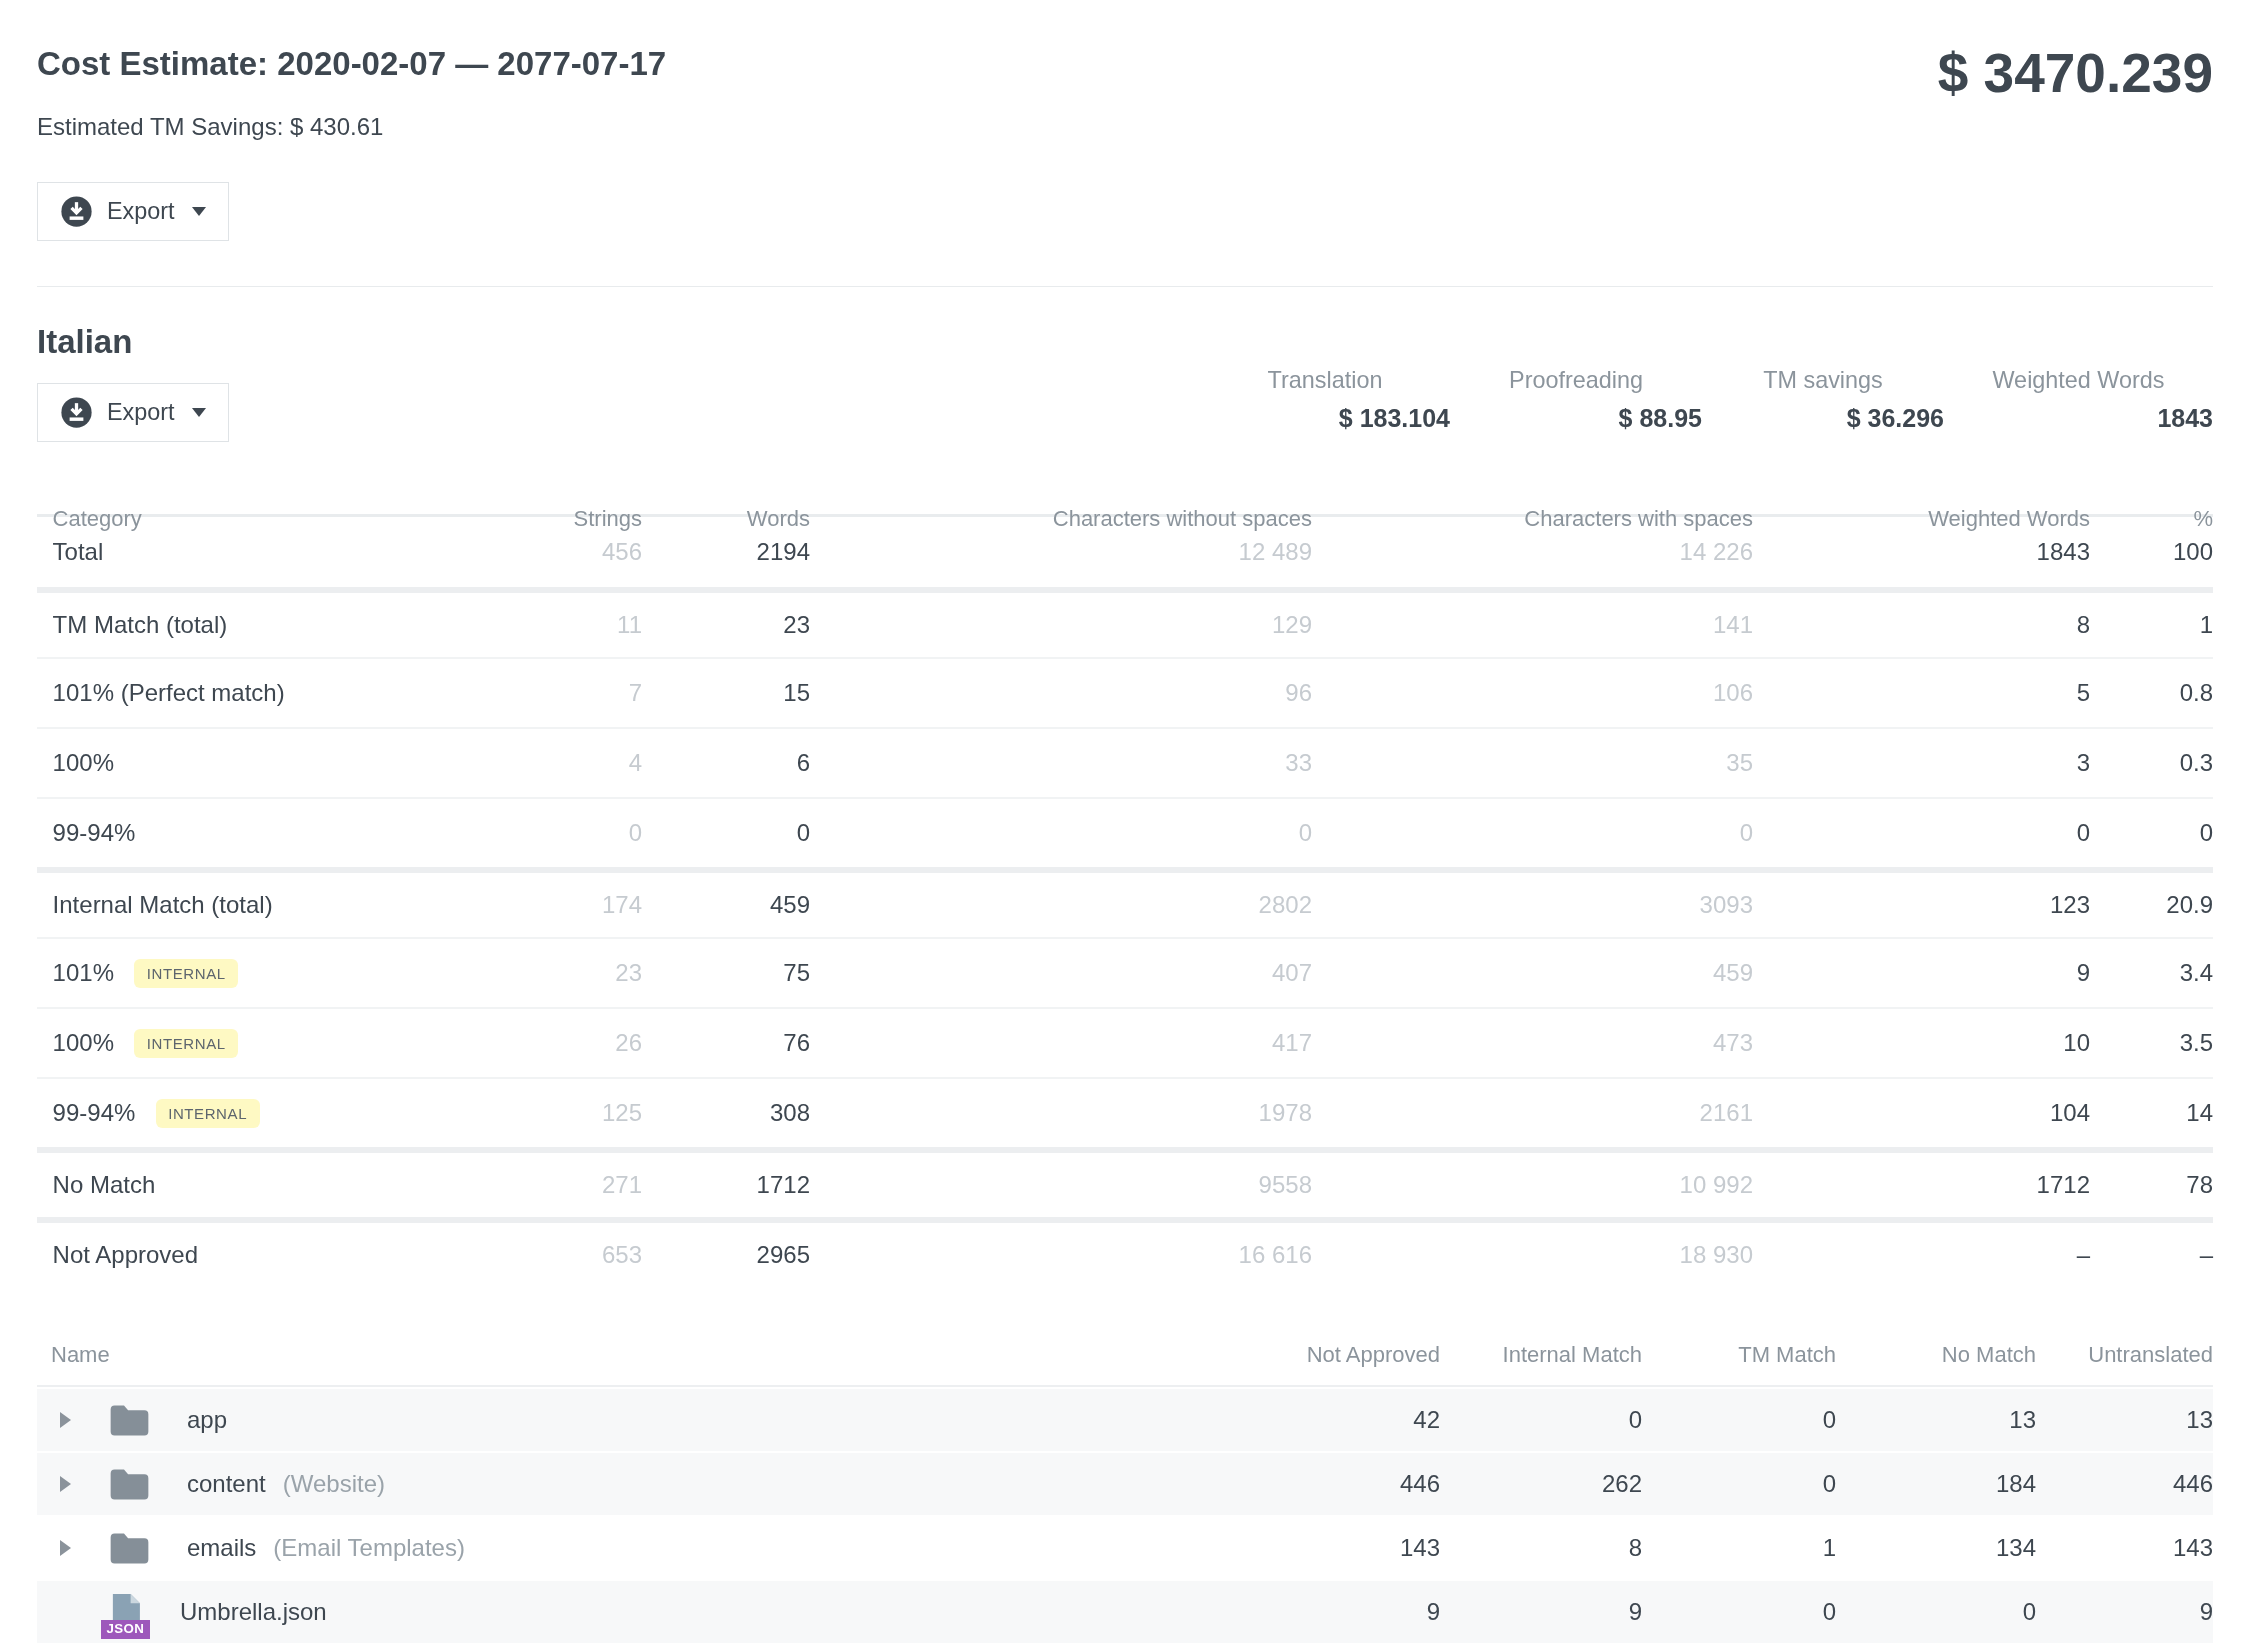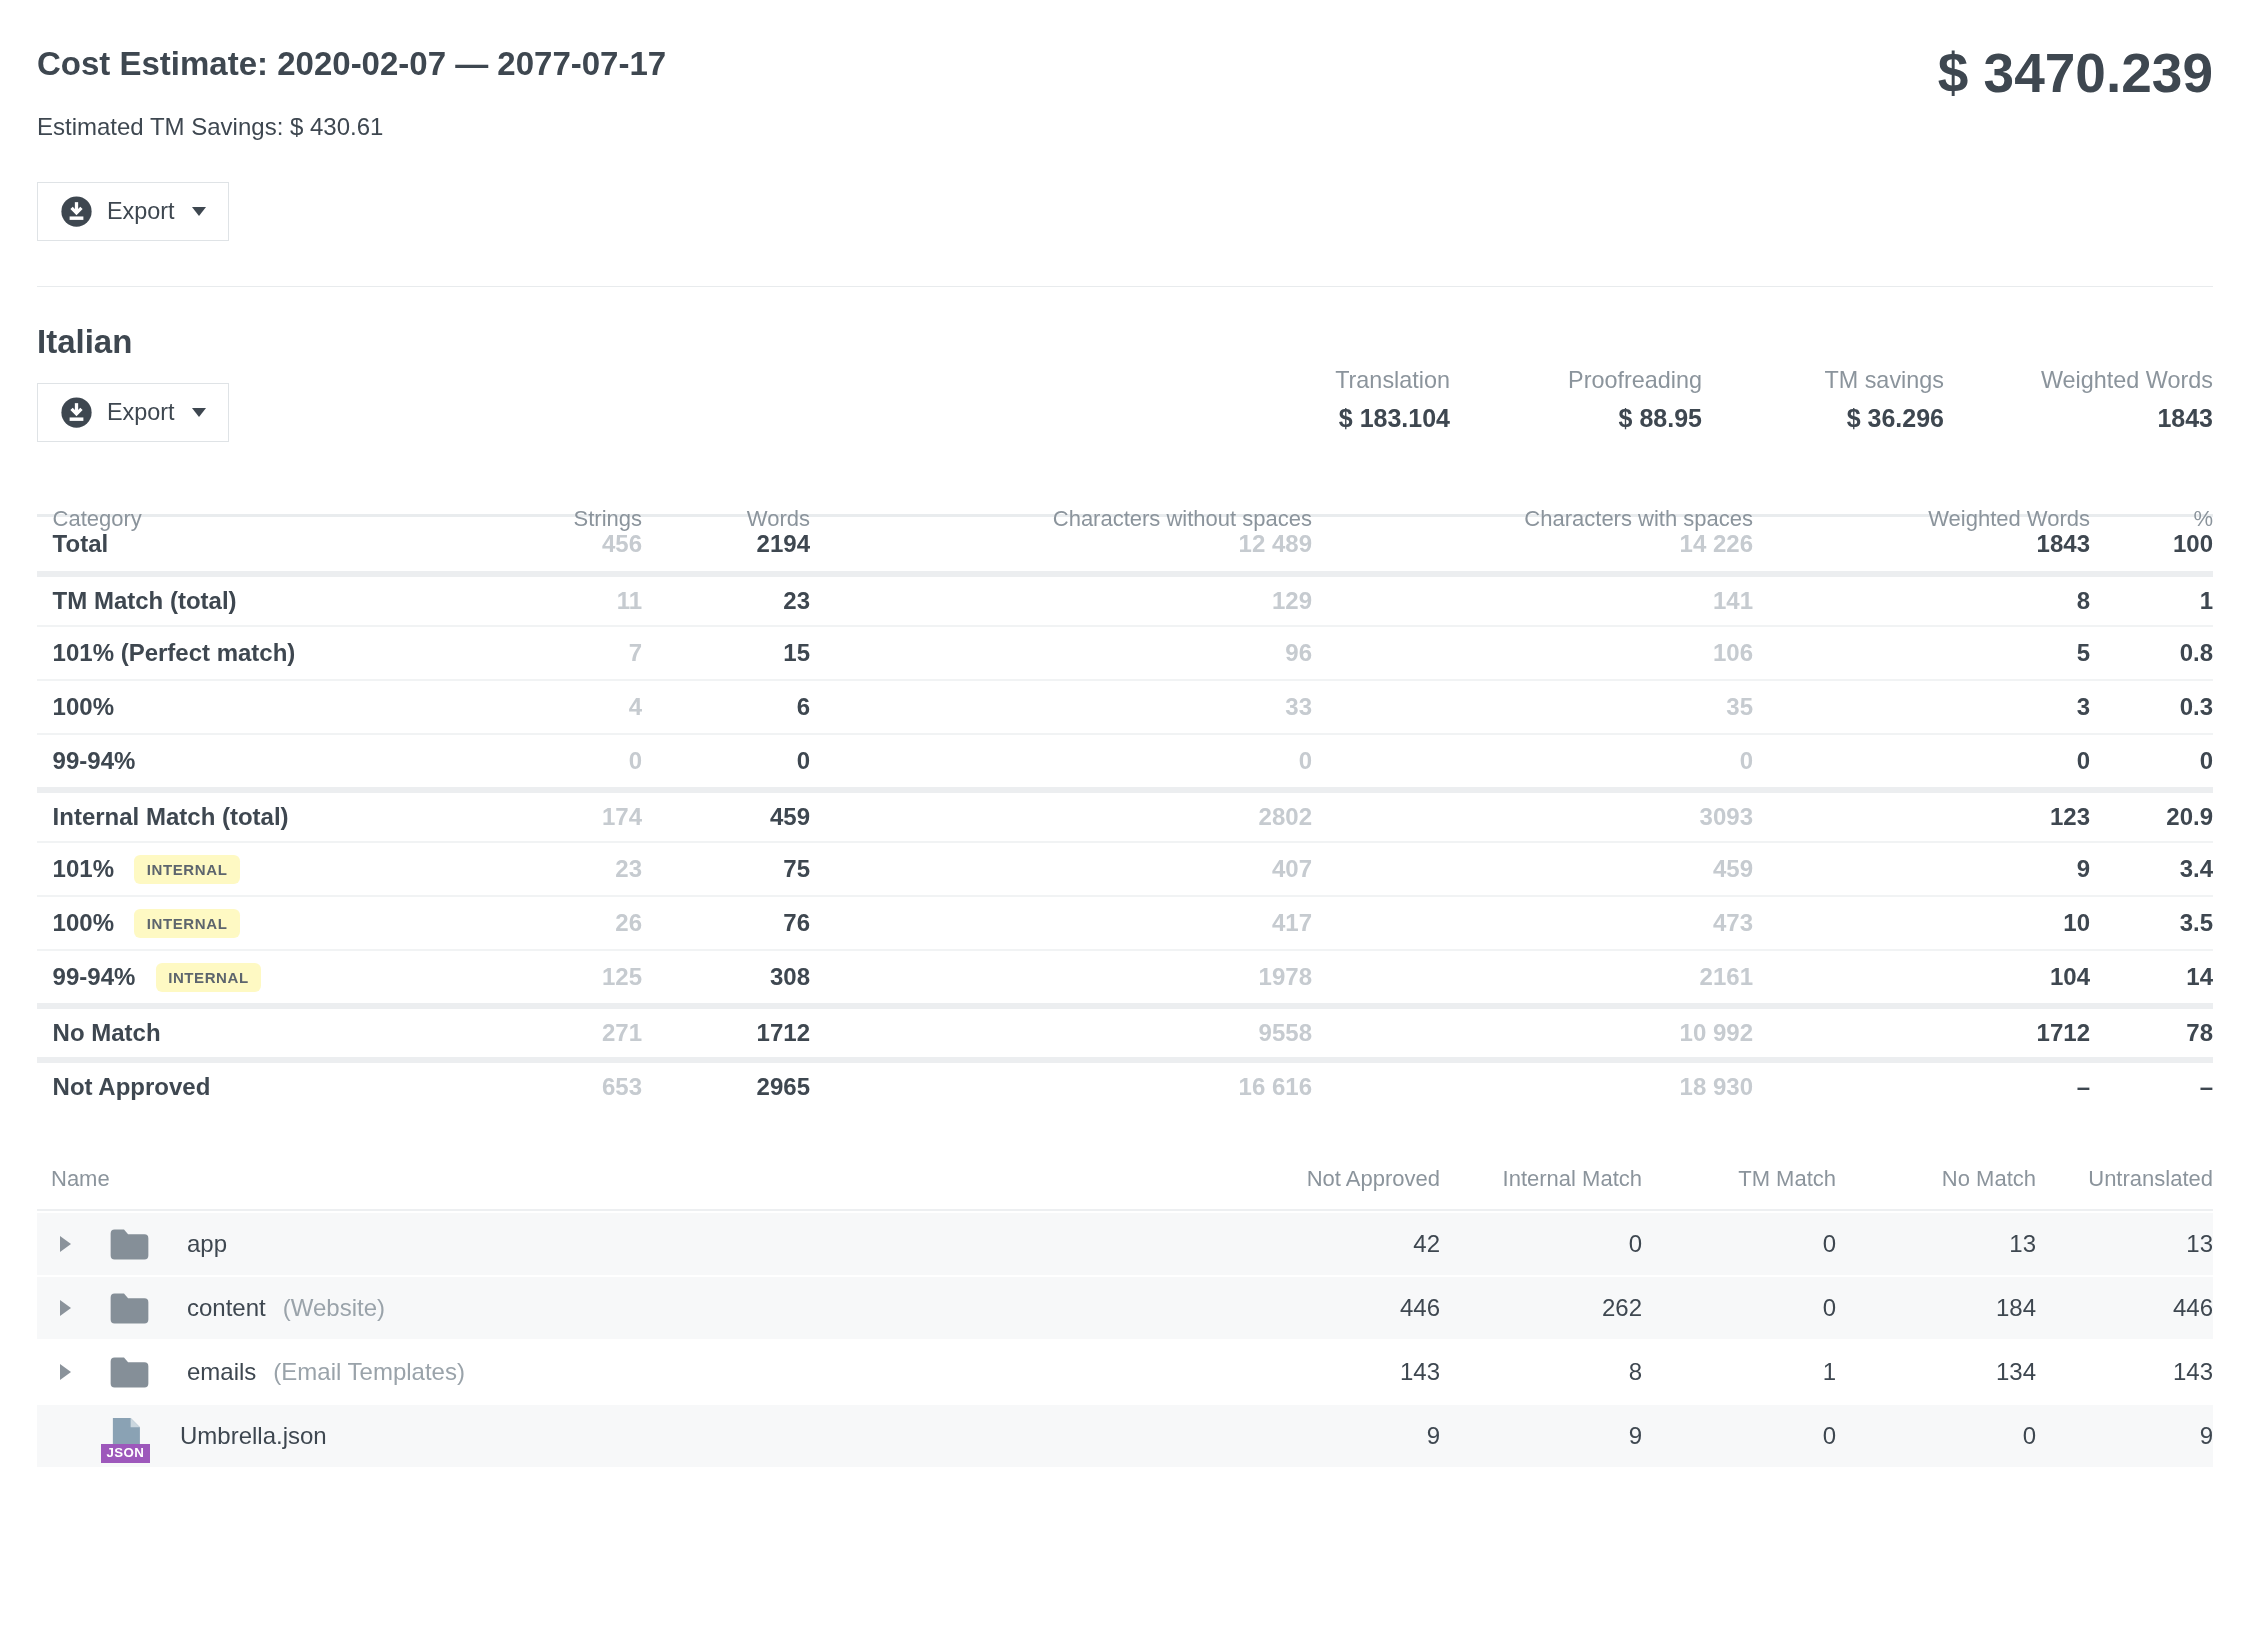--- a/index.html
+++ b/index.html
@@ -58,40 +58,40 @@
   
   .section-head {
     margin-top:36px;
     display:flex; justify-content:space-between; align-items:flex-end;
   }
   .h2 { font-size:33px; font-weight:700; color:#3e4750; }
   .section-head .btn { margin-top:22px; }
   .stats { display:flex; margin-bottom:9.4px; }
   .stat { text-align:right; }
   .stat-0 { width:250px; } .stat-1 { width:252px; } .stat-2 { width:242px; } .stat-3 { width:269px; }
-  .stat .s-label { font-size:23.4px; color:#8b949c; }
+  .stat .s-label { font-size:23.4px; color:#8b949c;text-align:center; }
   .stat .s-value { margin-top:9.4px; font-size:25px; font-weight:700; color:#3e4750; }
 
   
   .cat-table { margin-top:20.3px; }
   .cat-grid {
     display:grid;
     grid-template-columns: minmax(0,1fr) 187px 168px 502px 441px 337px 123px;
   }
   .cat-head {
     align-items:end;
     height:55px; padding-bottom:14px;
     border-bottom:3.1px solid #e9ecee;
   }
   .cat-head .hc {
     font-size:22px; color:#8b949c; text-align:right;
   }
   .cat-head .hc-first { text-align:left; padding-left:15.6px;margin-top:44px; }
   .cat-row {
-    align-items:center; height:54px;font-weight:bold;
+    align-items:center; height:70px;
   }
   .cat-row.sep-thin  { border-top:2.3px solid #f1f3f4; }
   .cat-row.sep-thick { border-top:6.2px solid #eceef0; }
   .cat-cell { font-size:24px; text-align:right; color:#3e4750; }
   .cat-cell.c-light { color:#c6cbd0; }
   .cat-cell-category {
     display:flex; align-items:center; text-align:left; padding-left:15.6px;
   }
   .badge {
     display:inline-block; margin-left:20.3px;

